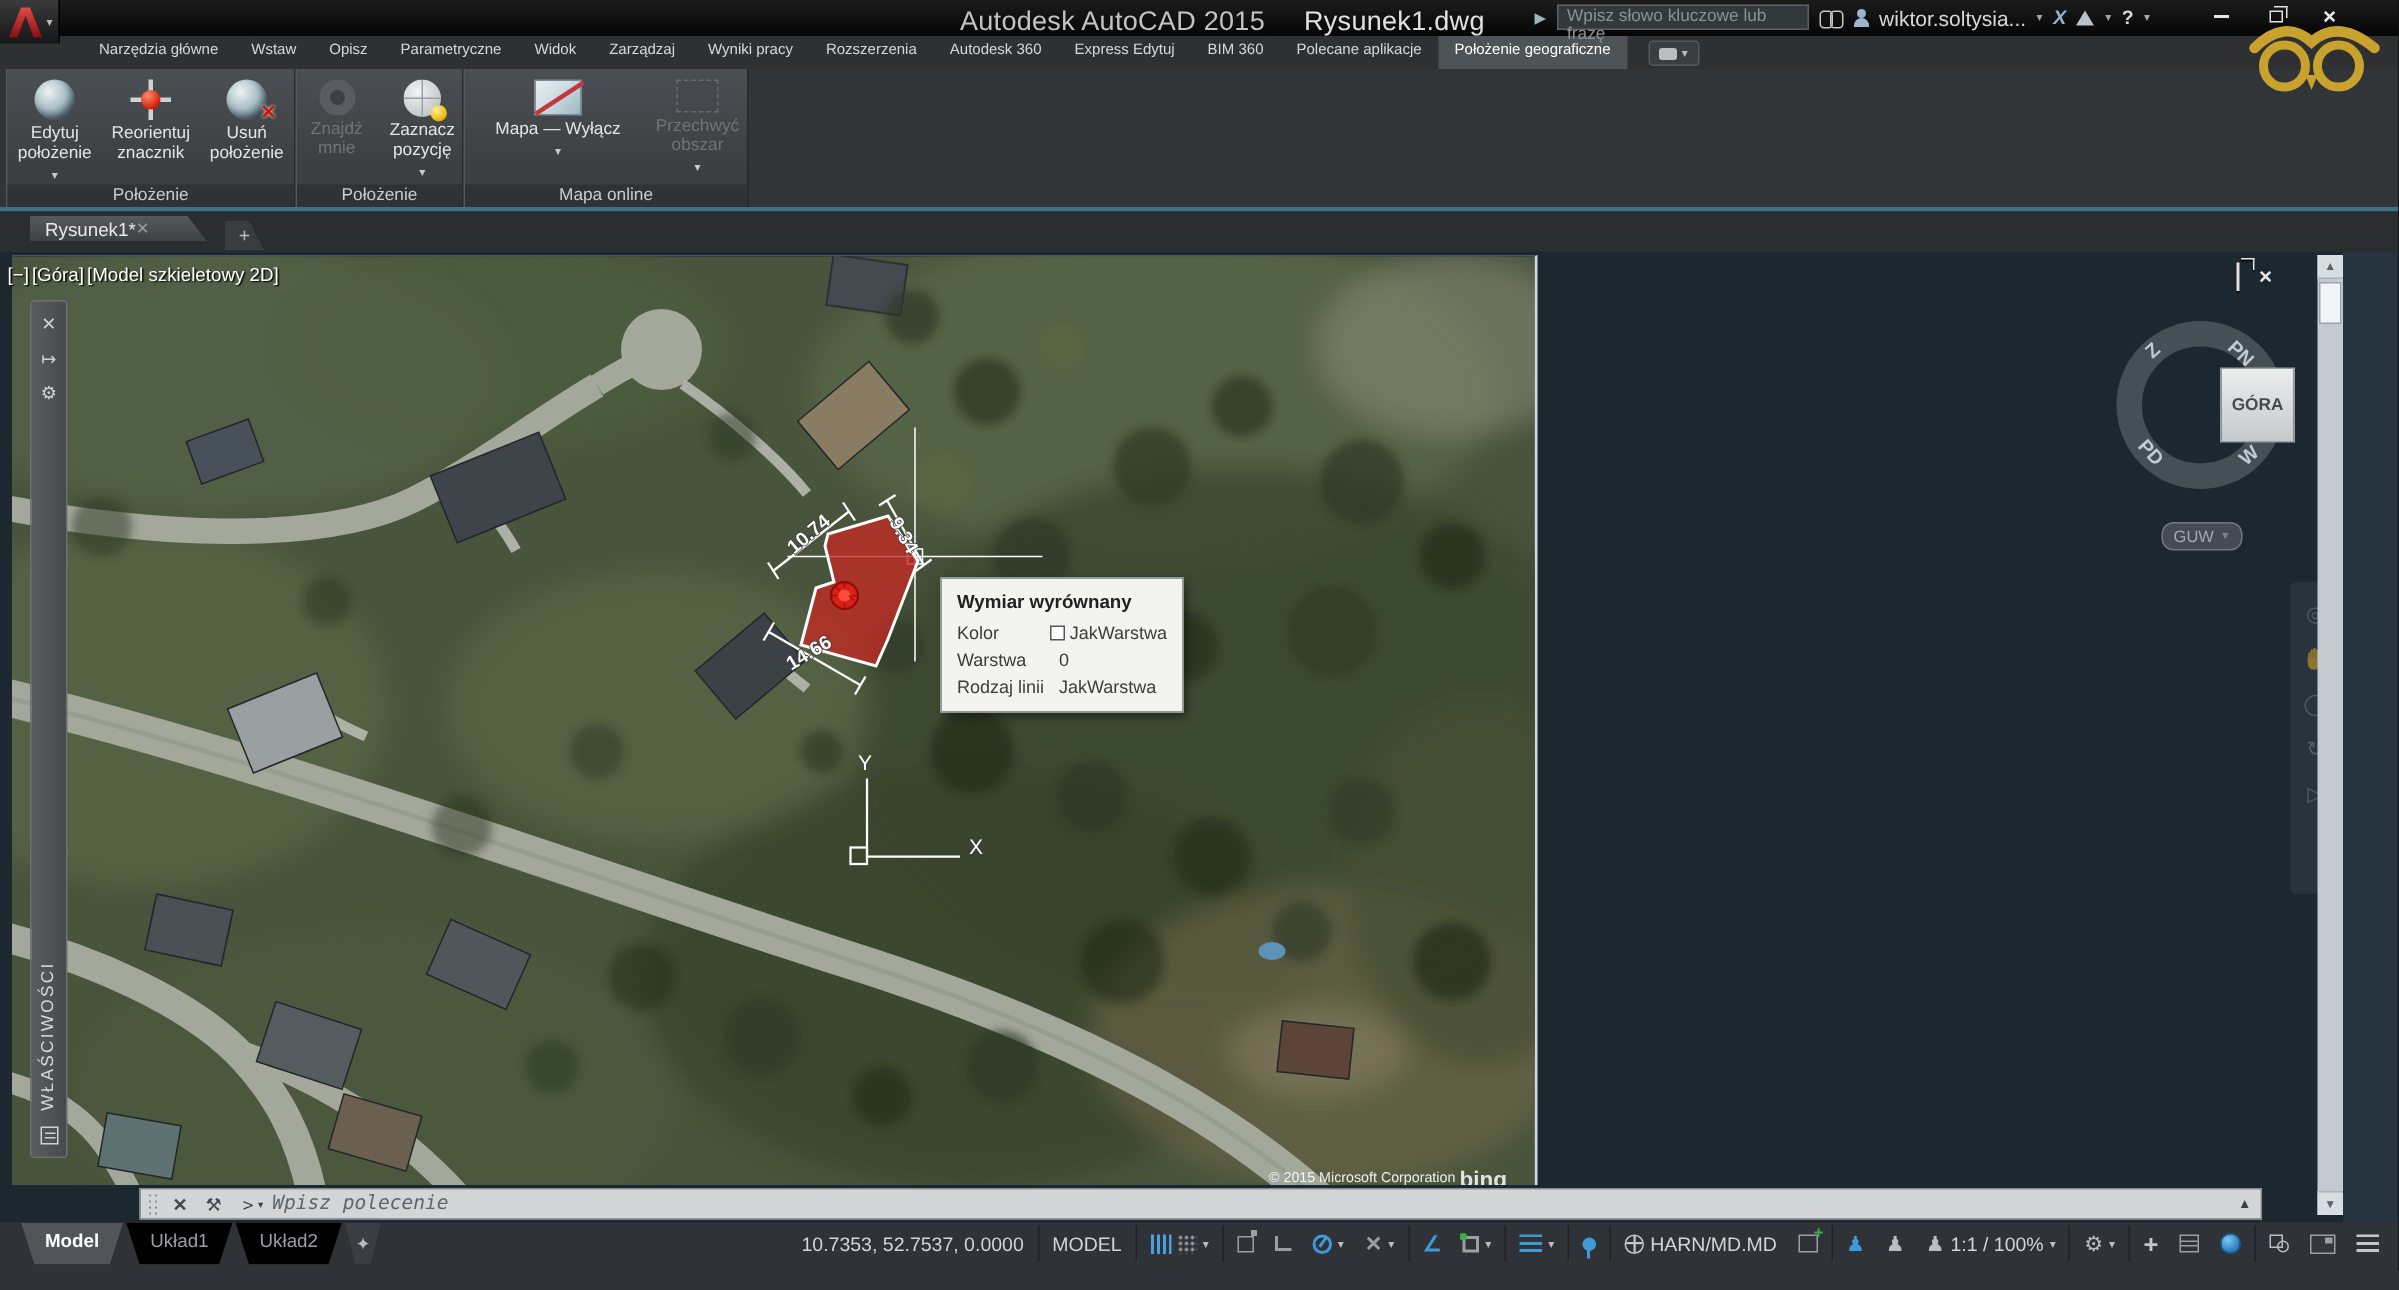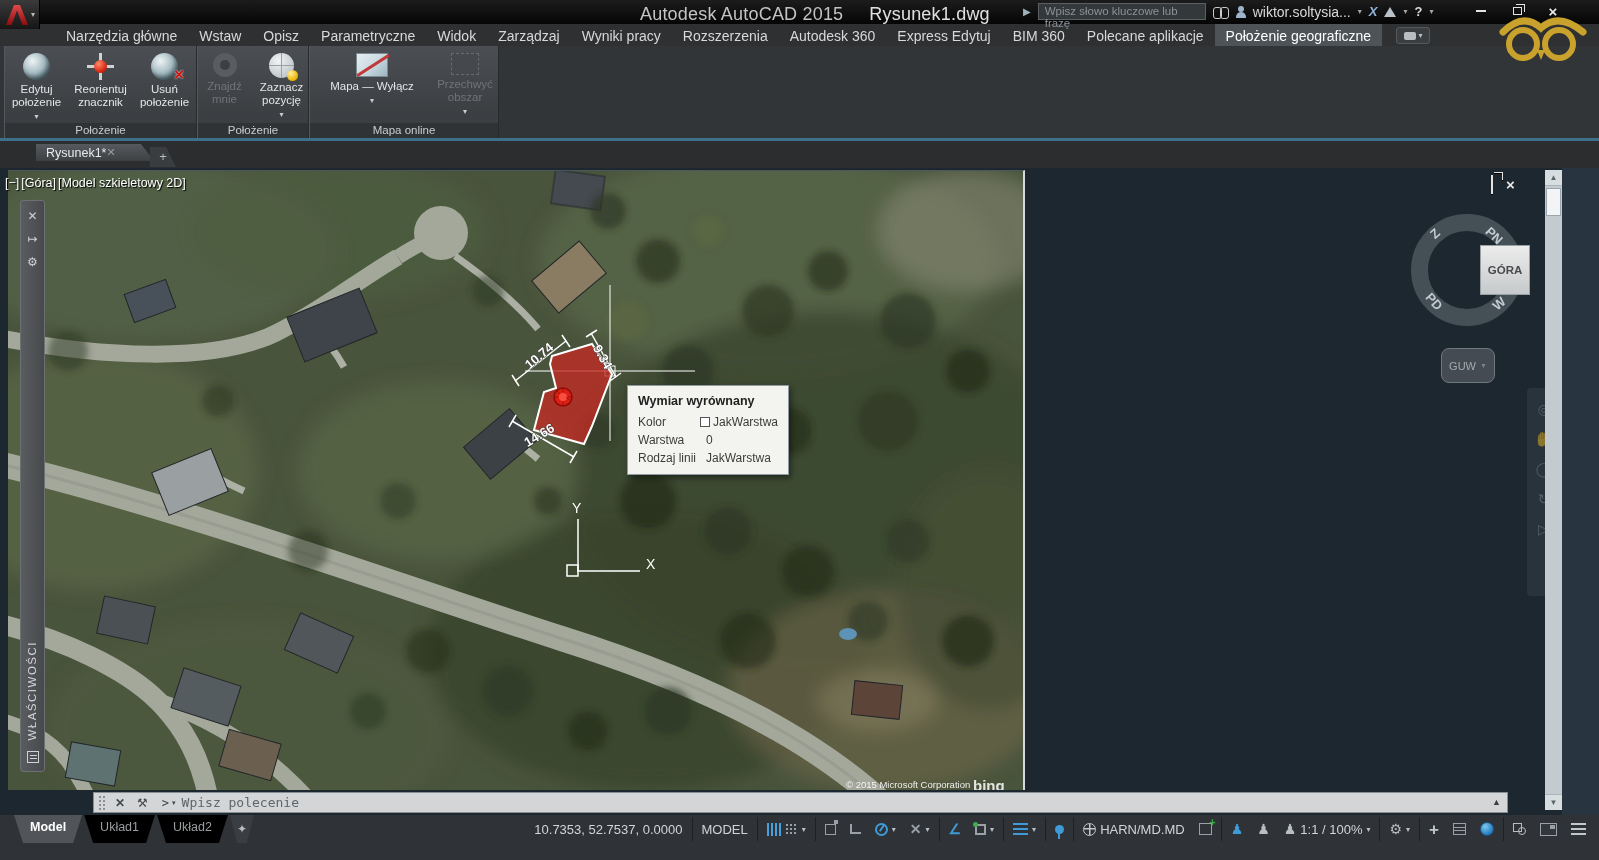--- a/index.html
+++ b/index.html
@@ -52,21 +52,21 @@
   .glyph-close { font-size:15px; font-weight:bold; color:#e9e9e9; line-height:1; }
 
   
   .watermark { position:absolute; right:12px; top:10px; z-index:60; display:flex; align-items:center; gap:6px; pointer-events:none; }
   .wm-text { font-size:46px; font-weight:bold; color:#c9a22d; letter-spacing:1px; line-height:1; }
   .wm-text .hollow { color:rgba(201,162,45,.25); -webkit-text-stroke:2px #c9a22d; }
 
   
   .ribbontabs { position:absolute; left:0; top:24px; width:1599px; height:22px; background:#2e3032;
     display:flex; align-items:stretch; padding-left:55px; z-index:30; }
-  .rtab { color:#d7d8d9; font-size:14px; padding:4px 11px 0 11px; white-space:nowrap; }
+  .rtab { color:#d7d8d9; font-size:10px; padding:4px 11px 0 11px; white-space:nowrap; }
   .rtab.active { background:#4e5357; color:#fff; }
   .media-btn { margin-left:14px; margin-top:3px; width:34px; height:17px; background:#3a3e41; border:1px solid #55595c;
     border-radius:3px; display:flex; align-items:center; justify-content:center; gap:3px; }
   .media-btn .cam { width:12px; height:8px; background:#b9bec2; border-radius:2px; }
   .media-btn .dd { color:#b9bec2; font-size:8px; }
 
   
   .ribbon { position:absolute; left:0; top:46px; width:1599px; height:92px; background:#323538; }
   .panels { position:absolute; left:4px; top:0; height:92px; display:flex; }
   .panel { position:relative; height:92px; background:linear-gradient(#4b4f53,#3c4043 70%,#393c40);
@@ -98,21 +98,21 @@
   .markpos::after { content:""; position:absolute; right:-4px; bottom:-3px; width:11px; height:11px; border-radius:50%;
     background:radial-gradient(circle at 35% 30%, #ffef9e, #e8b400 70%, #b78900); }
   .mapic { width:32px; height:24px; background:linear-gradient(135deg,#e6edf1 0%,#cfdde4 45%,#9db6c2 100%); position:relative; border:1px solid #7c8a92; }
   .mapic::after { content:""; position:absolute; left:-3px; top:10px; width:38px; height:3px; background:#c03838; transform:rotate(-33deg); }
   .capic { width:28px; height:22px; border:1px dashed #72767a; background:#45494d; opacity:.75; }
 
   .ribbon-accent { position:absolute; left:0; top:138px; width:1599px; height:3px; background:#3f7089; }
 
   
   .filetabs { position:absolute; left:0; top:141px; width:1599px; height:27px; background:#2b2d2f; }
-  .ftab { position:absolute; left:36px; top:3px; width:118px; height:17px;
+  .ftab { position:absolute; left:20px; top:3px; width:118px; height:17px;
     background:linear-gradient(#56595d,#3e4144); clip-path:polygon(0 0,calc(100% - 13px) 0,100% 100%,0 100%);
     color:#e8e9ea; font-size:12.5px; display:flex; align-items:center; padding:0 10px; }
   .ftab .x { color:#9a9da0; font-size:11px; }
   .newtab { position:absolute; left:150px; top:6px; width:26px; height:20px; background:#3a3d40;
     clip-path:polygon(0 0,calc(100% - 10px) 0,100% 100%,0 100%);
     color:#b9bcbe; font-size:13px; text-align:center; line-height:20px; }
 
   
   .canvas { position:absolute; left:0; top:168px; width:1599px; height:647px; background:#1d2730; }
   .right-strip { position:absolute; right:0; top:0; width:37px; height:647px; background:#283541; }
@@ -139,21 +139,21 @@
   .vc-ring { position:absolute; left:6px; top:6px; width:112px; height:112px; border-radius:50%;
     border:17px solid rgba(72,82,90,.92); }
   .vc-face { position:absolute; left:37px; top:37px; width:50px; height:50px;
     background:linear-gradient(#ececec,#c6c9cb); border:1px solid #98a0a5;
     color:#4a4a4a; font-weight:bold; font-size:11.5px; display:flex; align-items:center; justify-content:center;margin-left:38px; }
   .vc-lab { position:absolute; color:#c3cad0; font-weight:bold; font-size:13px; }
   .vc-z  { left:26px; top:18px; transform:rotate(-42deg); }
   .vc-pn { left:80px; top:20px; transform:rotate(44deg); }
   .vc-pd { left:20px; top:86px; transform:rotate(48deg); }
   .vc-w  { left:88px; top:88px; transform:rotate(-40deg); }
-  .guw-btn { position:absolute; left:1441px; top:180px; width:54px; height:35px; background:rgba(75,82,88,.85);
+  .guw-btn { position:absolute; left:1441px; top:180px; width:54px; height:19px; background:rgba(75,82,88,.85);
     border:1px solid #70787f; border-radius:8px; color:#a2aab0; font-size:11px;
     display:flex; align-items:center; justify-content:center; gap:4px; z-index:6; }
   .guw-btn .dd { font-size:7px; color:#7a838a; }
 
   
   .navbar { position:absolute; left:1527px; top:220px; width:33px; height:208px; background:rgba(150,160,170,.10);
     border-radius:4px; z-index:6; display:flex; flex-direction:column; align-items:center; gap:16px; padding-top:14px; }
   .navbar span { color:#8a9198; opacity:.45; font-size:14px; line-height:1; }
 
   
@@ -176,21 +176,21 @@
 
   
   .cmdline { position:absolute; left:93px; top:624px; width:1415px; height:21px; background:#d3d5d7;
     border:1px solid #878f94; display:flex; align-items:center; z-index:9; }
   .cmd-grip { width:8px; height:15px; margin:0 3px 0 4px;
     background-image:radial-gradient(#8a9096 1px, transparent 1px); background-size:4px 4px; }
   .cmd-x { color:#44494d; font-size:12px; font-weight:bold; padding:0 6px; }
   .cmd-wrench { color:#44494d; font-size:12px; padding:0 6px; }
   .cmd-prompt { margin-left:8px; color:#3f4448; font-family:"DejaVu Sans Mono", monospace; font-size:12px; }
   .cmd-dd { color:#3f4448; font-size:7px; margin:0 6px 0 3px; }
-  .cmd-text { color:#5f6569; font-family:"DejaVu Sans Mono", monospace; font-size:13px; }
+  .cmd-text { color:#5f6569; font-style:italic; font-family:"DejaVu Sans Mono", monospace; font-size:13px; }
   .cmd-up { position:absolute; right:6px; top:4px; color:#3a3f43; font-size:9px; }
 
   
   .statusbar { position:absolute; left:0; top:815px; width:1599px; height:45px; background:#2f3236; z-index:40; }
   .lay-tabs { position:absolute; left:14px; top:0; height:28px; display:flex; align-items:stretch; gap:2px; }
   .ltab { padding:5px 16px; font-size:12.5px; color:#9b9ea1; background:#000000;
     clip-path:polygon(0 0,100% 0,calc(100% - 9px) 100%,9px 100%); }
   .ltab.active { background:#515559; color:#fff; font-weight:bold; }
   .ltab-plus { width:24px; background:#3a3d41; clip-path:polygon(0 0,100% 0,calc(100% - 7px) 100%,7px 100%);
     color:#b9bcbe; font-size:12px; display:flex; align-items:center; justify-content:center; }

